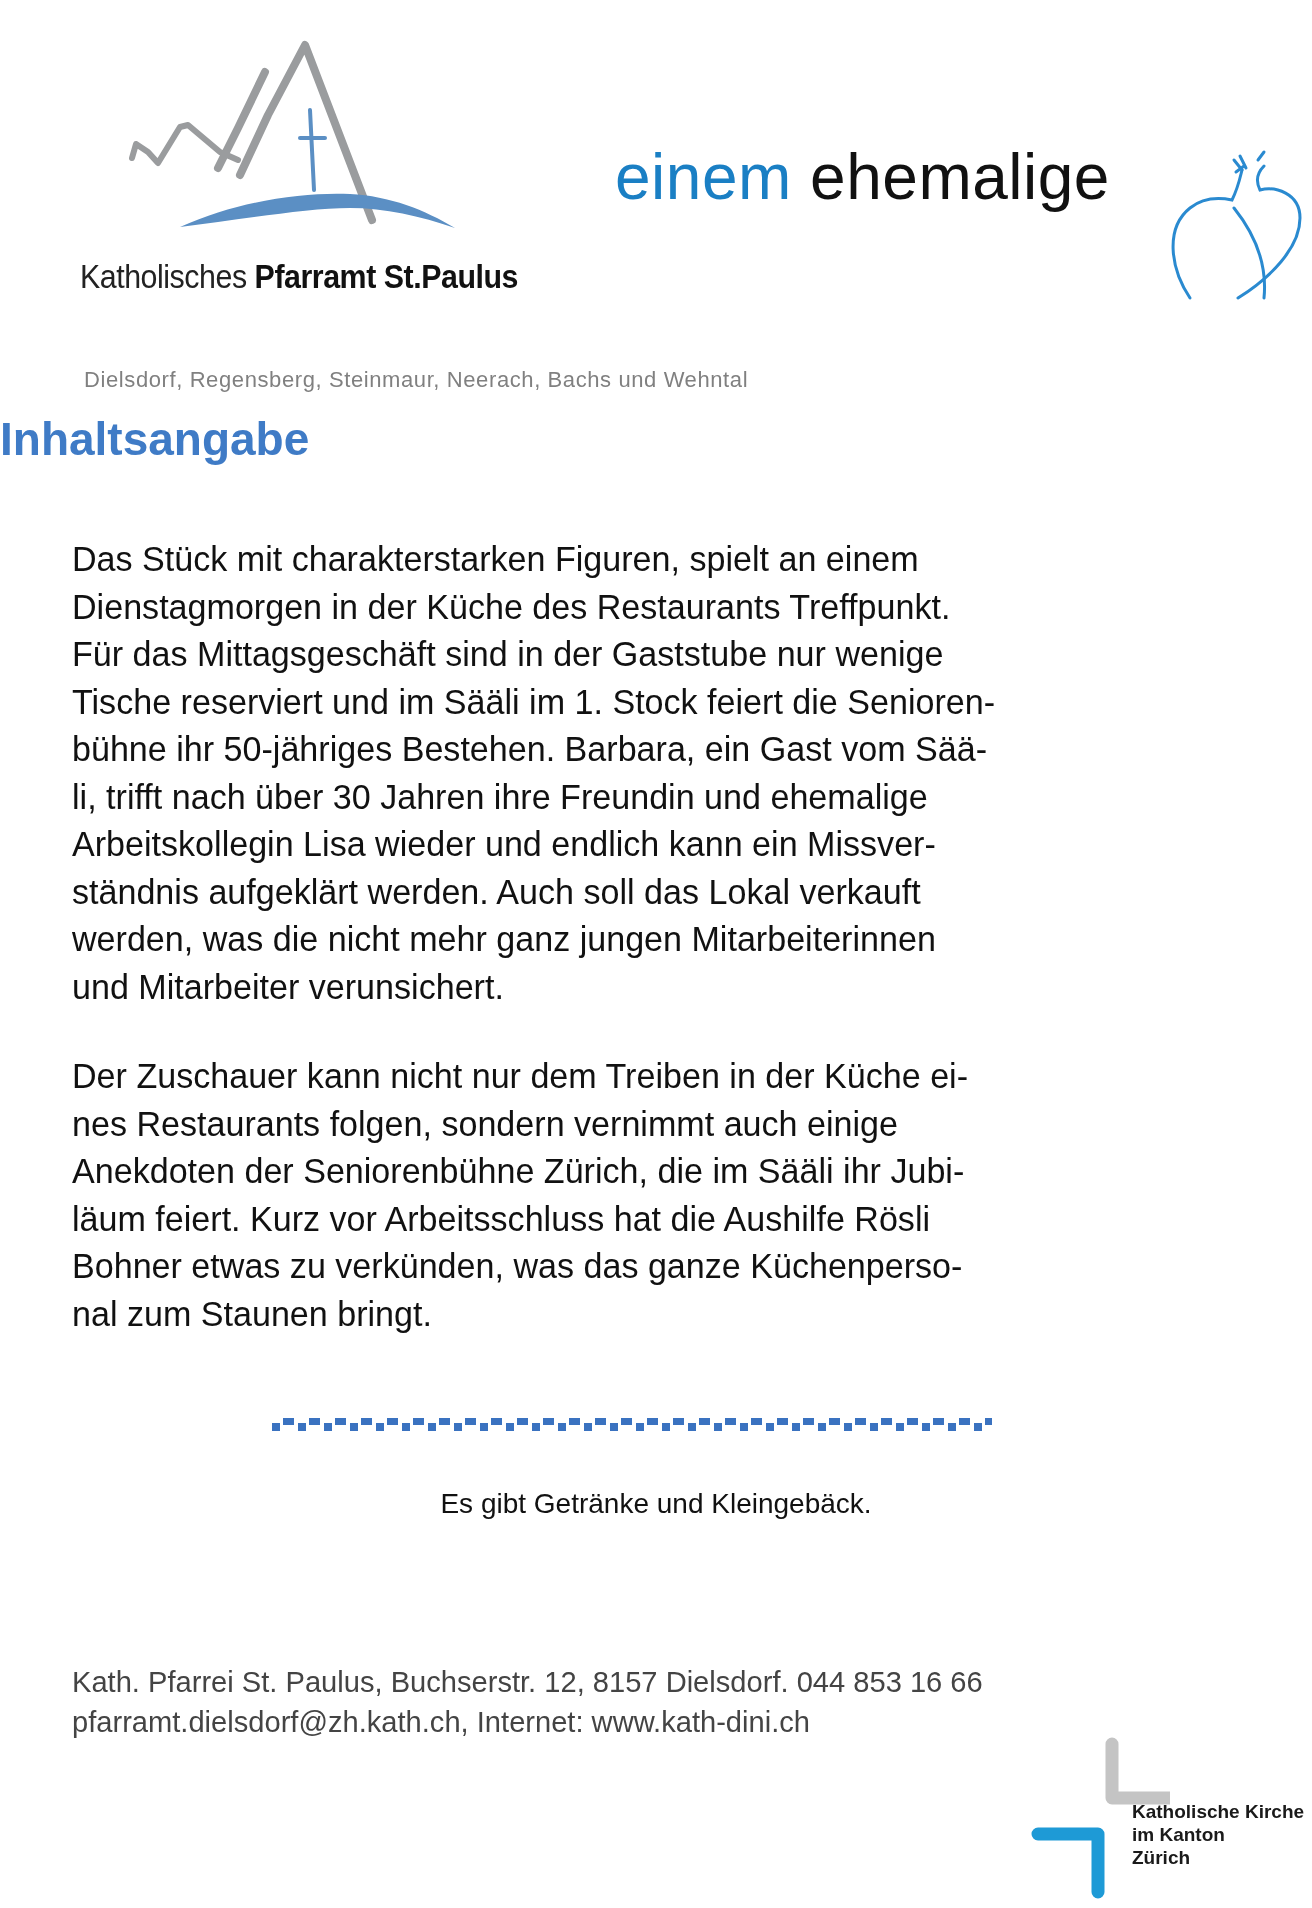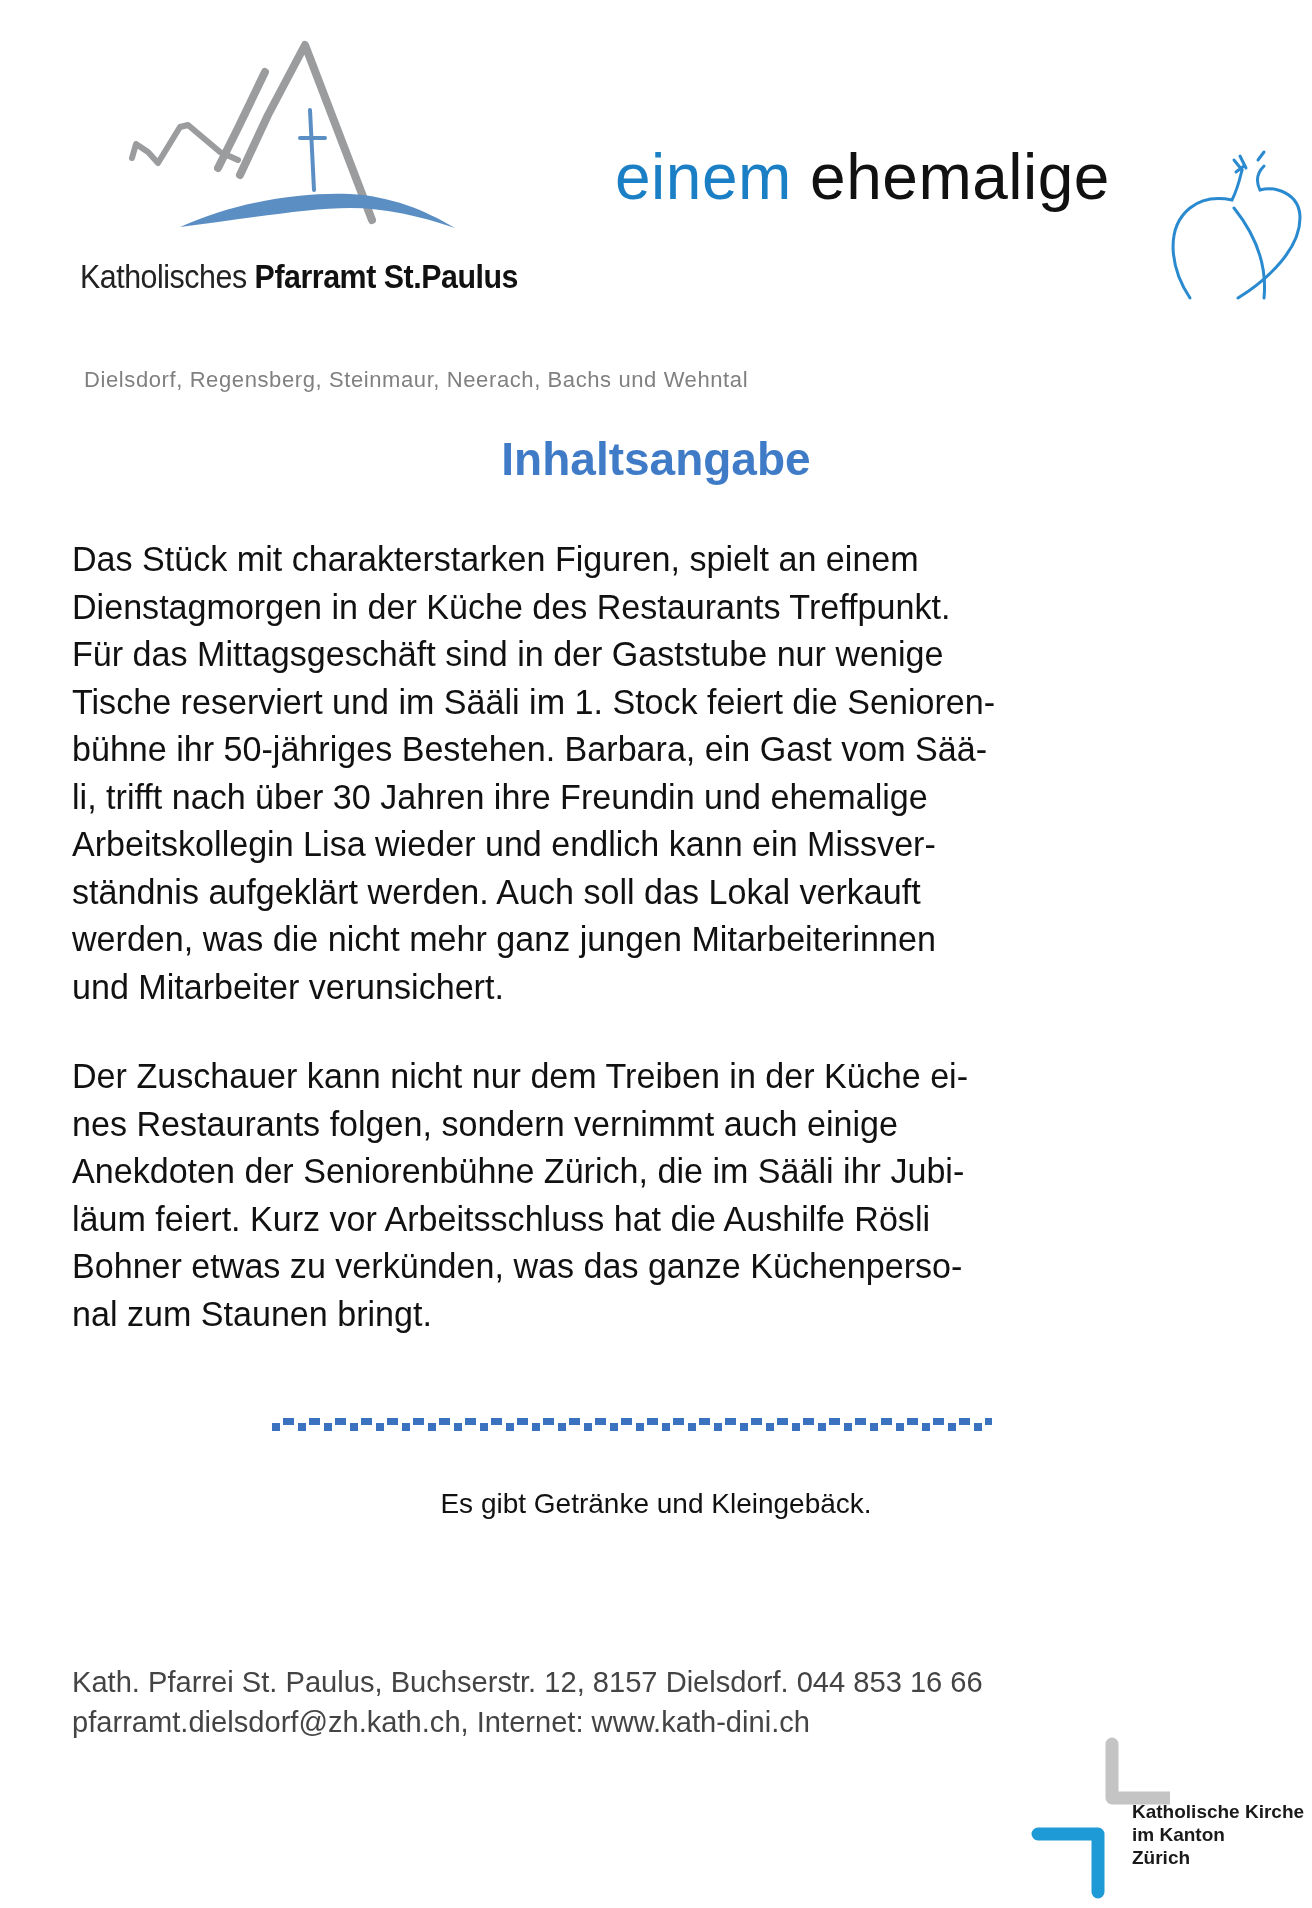--- a/index.html
+++ b/index.html
@@ -10,21 +10,21 @@
   #kath-logo-mark { left: 120px; top: 30px; width: 360px; height: 220px; }
   #kath-logo-text { left: 80px; top: 258px; font-size: 33px; color: #222; white-space: nowrap; letter-spacing: -0.5px; transform: scaleX(0.92); transform-origin: left center; }
   #kath-logo-text b { font-weight: bold; color: #111; }
   #ref-logo { left: 615px; top: 148px; line-height: 58px; font-size: 64px; white-space: nowrap; letter-spacing: 0.5px; }
   #ref-logo .blue { color: #1a7fc4; }
   #ref-logo .black { color: #111; }
   #dove-mark { left: 1160px; top: 148px; width: 150px; height: 160px; }
   #towns-line { left: 84px; top: 322px; font-size: 22px; color: #808080; white-space: nowrap; letter-spacing: 0.6px; margin-top: 45px; }
 
   
-  #title { left: 0; width: 1312px; top: 432px; text-align: center; font-size: 46px; font-weight: bold; color: #3f7bc6; }
+  #title { left: 0; width: 1312px; top: 412px; font-size: 46px; font-weight: bold; color: #3f7bc6; }
 
   
   .para { left: 72px; width: 1240px; font-size: 35.5px; line-height: 47.5px; color: #111; white-space: pre-line; transform: scaleX(0.96); transform-origin: left top; }
   #para1 { top: 536px; }
   #para2 { top: 1053px; }
 
   
   #divider { left: 272px; top: 1412px; width: 720px; height: 24px; }
 
   #closing { left: 0; width: 1312px; top: 1488px; text-align: center; font-size: 28px; color: #111; }

